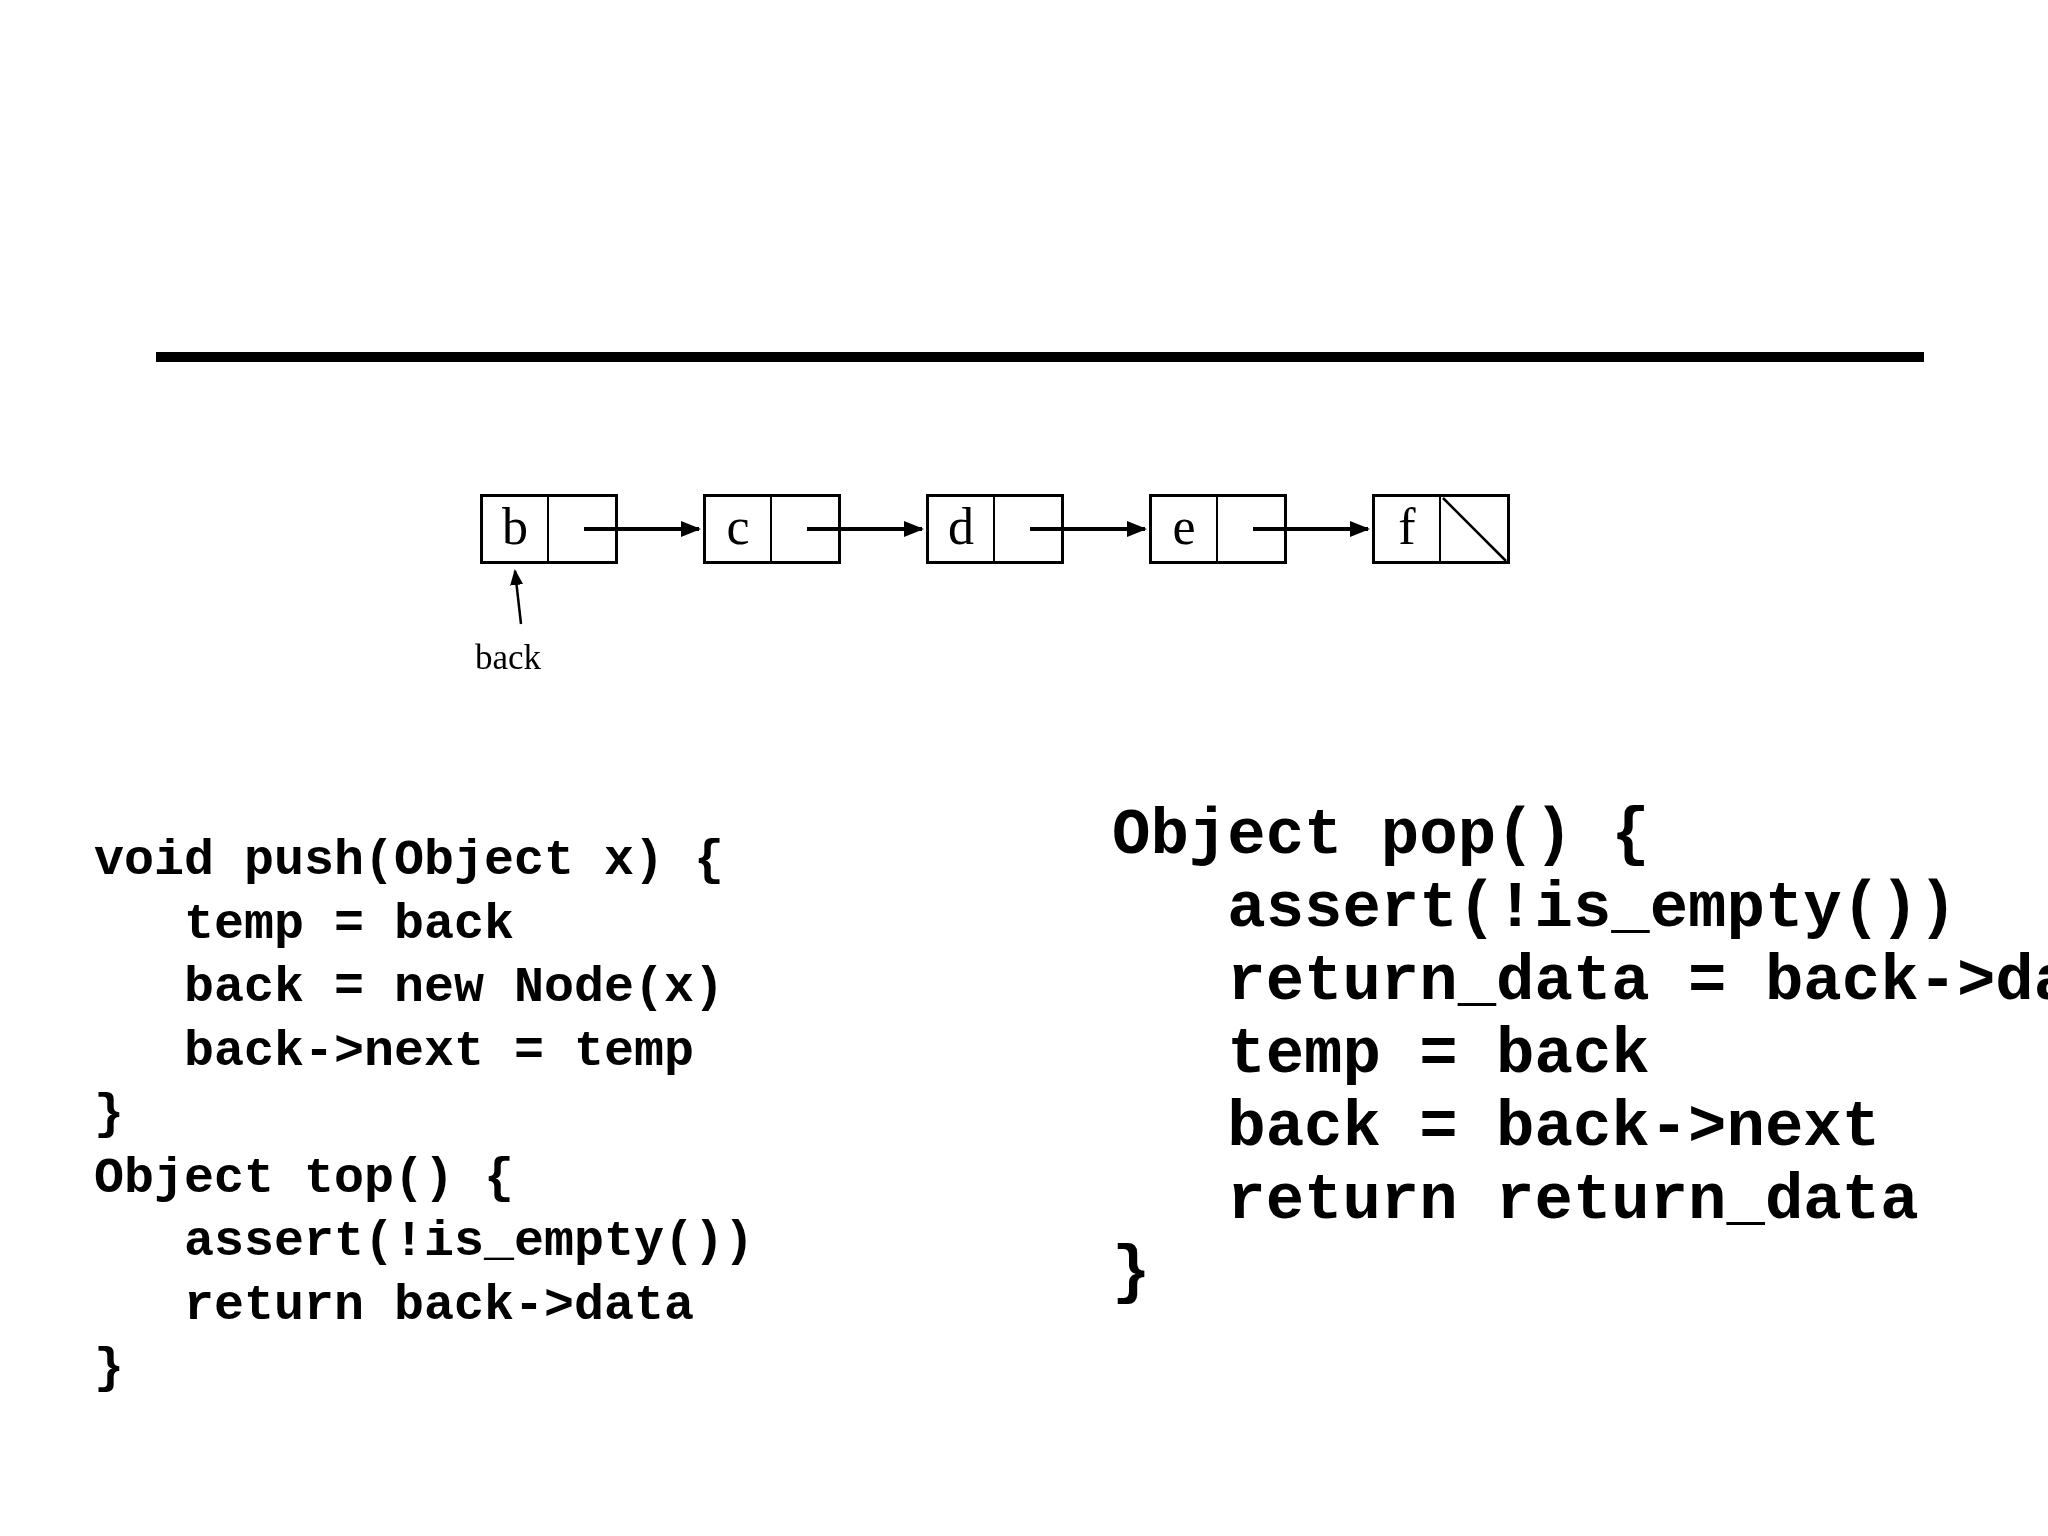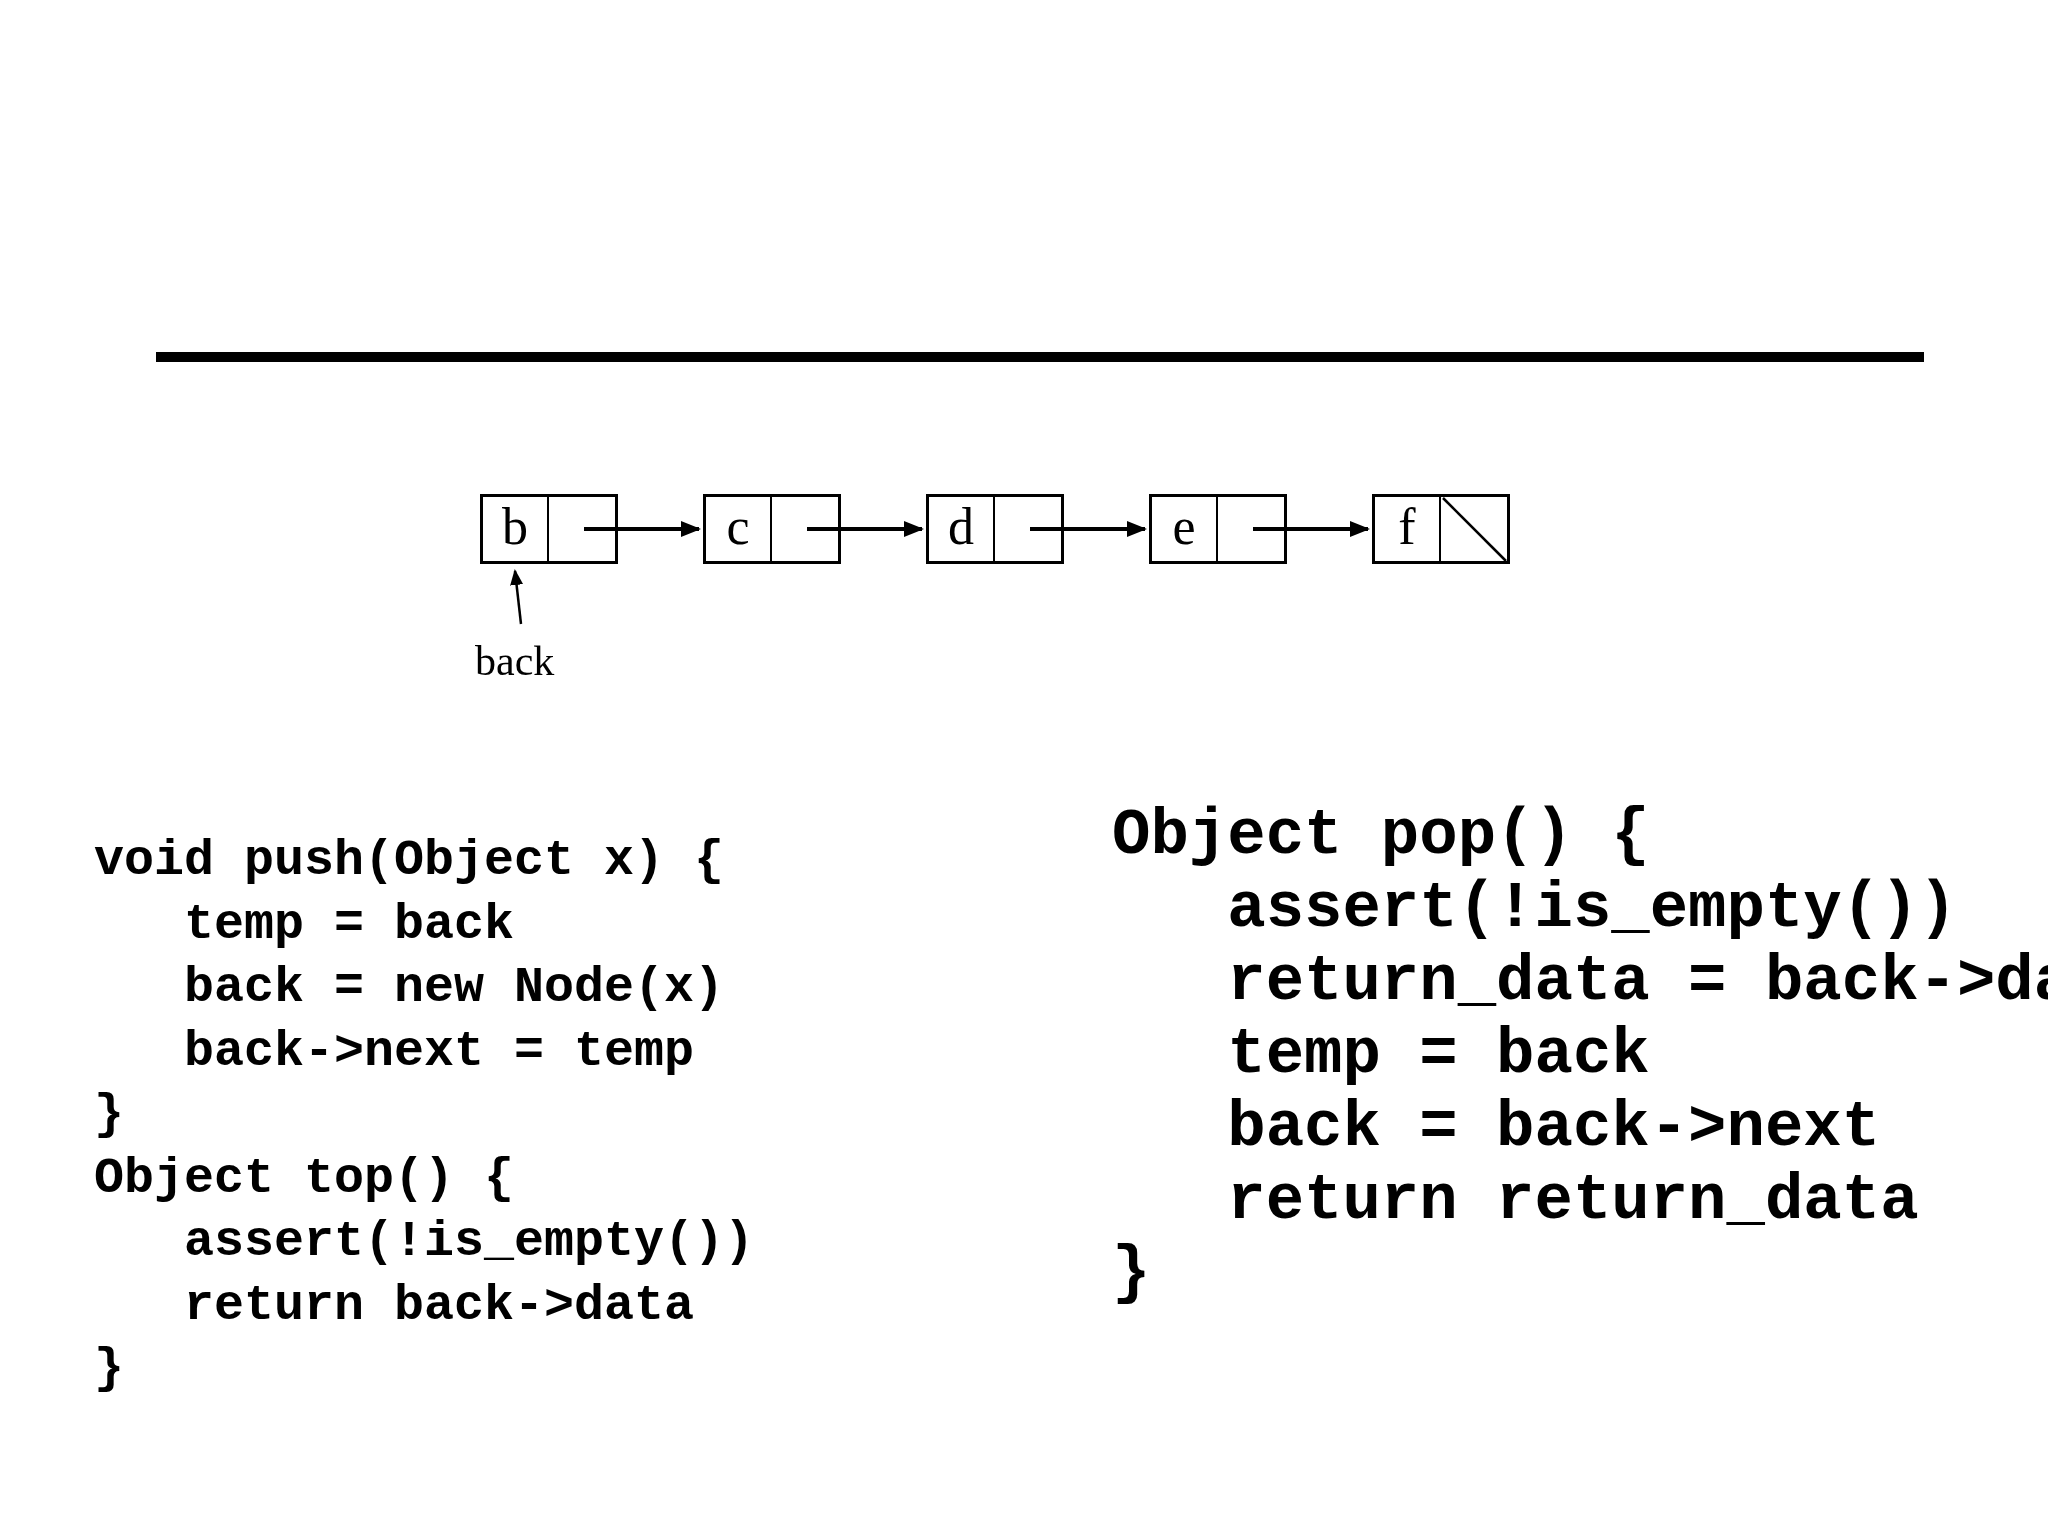--- a/index.html
+++ b/index.html
@@ -78,21 +78,21 @@
     top: 0;
     width: 2048px;
     height: 1536px;
     pointer-events: none;
   }
   .back-label {
     position: absolute;
     left: 475px;
     top: 640px;
     font-family: "Liberation Serif", serif;
-    font-size: 42px;
+    font-size: 35px;
     line-height: 1;
     color: #000000;
   }
   
   pre.code {
     margin: 0;
     position: absolute;
     font-family: "Liberation Mono", monospace;
     font-weight: bold;
     color: #000000;

